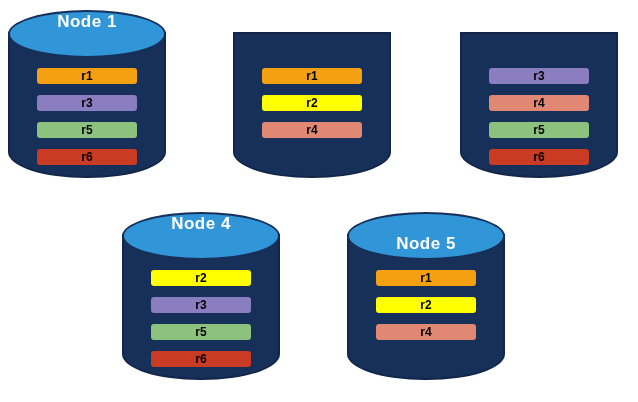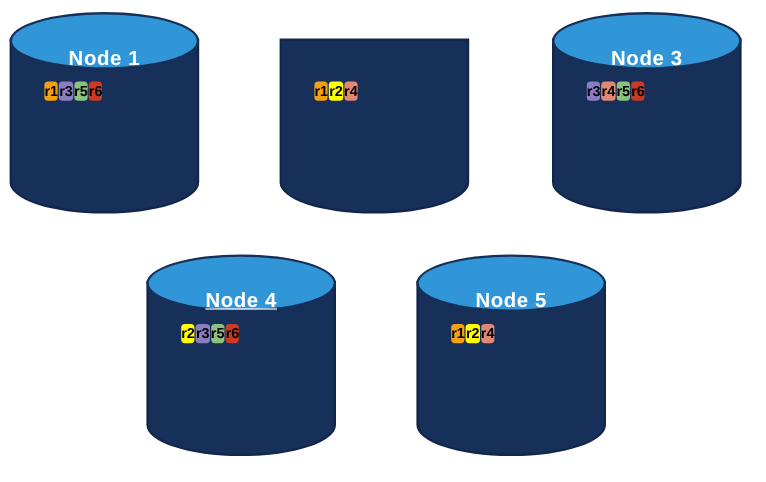--- a/index.html
+++ b/index.html
@@ -46,21 +46,21 @@
     position: absolute;
     left: 0;
     top: 0;
     width: 158px;
     height: 48px;
     background: #3196d8;
     border: 2px solid #16305a;
     border-radius: 50% / 50%;
     box-sizing: border-box;
     display: flex;
-    align-items: flex-end;
+    align-items: flex-start;
     justify-content: center;
   }
 
   .node-label {
     color: #ffffff;
     font-size: 17px;
     font-weight: bold;
     letter-spacing: 0.5px;
     white-space: nowrap;
     text-align: center;
@@ -68,22 +68,22 @@
     position: relative;
     top: 1px;
   }
 
   .replicas {
     position: absolute;
     left: 29px;
     top: 58px;
     width: 100px;
     display: flex;
-    flex-direction: row;
-    gap: 1px;
+    flex-direction: column;
+    gap: 11px;
   }
 
   .replica {
     height: 16px;
     border-radius: 3px;
     display: flex;
     align-items: center;
     justify-content: center;
     color: #000000;
     font-size: 12px;
@@ -117,34 +117,31 @@
       </div>
     </div>
     <div class="node" style="left: 460px; top: 10px;">
       <div class="cyl-body" style="background: rgb(22, 48, 90); border-color: rgb(18, 38, 74);"></div>
       <div class="replicas">
         <div class="replica" style="background: rgb(138, 125, 192); color: rgb(0, 0, 0);">r3</div>
         <div class="replica" style="background: rgb(224, 136, 116); color: rgb(0, 0, 0);">r4</div>
         <div class="replica" style="background: rgb(140, 193, 126); color: rgb(0, 0, 0);">r5</div>
         <div class="replica" style="background: rgb(201, 59, 34); color: rgb(0, 0, 0);">r6</div>
       </div>
-      <div class="cyl-top" style="background: rgb(49, 150, 216); border-color: rgb(22, 48, 90);">
-        <div class="node-label" style="color: rgb(255, 255, 255);">Node 3</div>
-      </div>
     </div>
     <div class="node" style="left: 122px; top: 212px;">
       <div class="cyl-body" style="background: rgb(22, 48, 90); border-color: rgb(18, 38, 74);"></div>
       <div class="replicas">
         <div class="replica" style="background: rgb(255, 255, 0); color: rgb(0, 0, 0);">r2</div>
         <div class="replica" style="background: rgb(138, 125, 192); color: rgb(0, 0, 0);">r3</div>
         <div class="replica" style="background: rgb(140, 193, 126); color: rgb(0, 0, 0);">r5</div>
         <div class="replica" style="background: rgb(201, 59, 34); color: rgb(0, 0, 0);">r6</div>
       </div>
       <div class="cyl-top" style="background: rgb(49, 150, 216); border-color: rgb(22, 48, 90);">
-        <div class="node-label" style="color: rgb(255, 255, 255); text-decoration: underline;">Node 4</div>
+        <div class="node-label" style="color: rgb(255, 255, 255);">Node 4</div>
       </div>
     </div>
     <div class="node" style="left: 347px; top: 212px;">
       <div class="cyl-body" style="background: rgb(22, 48, 90); border-color: rgb(18, 38, 74);"></div>
       <div class="replicas">
         <div class="replica" style="background: rgb(245, 160, 17); color: rgb(0, 0, 0);">r1</div>
         <div class="replica" style="background: rgb(255, 255, 0); color: rgb(0, 0, 0);">r2</div>
         <div class="replica" style="background: rgb(224, 136, 116); color: rgb(0, 0, 0);">r4</div>
       </div>
       <div class="cyl-top" style="background: rgb(49, 150, 216); border-color: rgb(22, 48, 90);">

